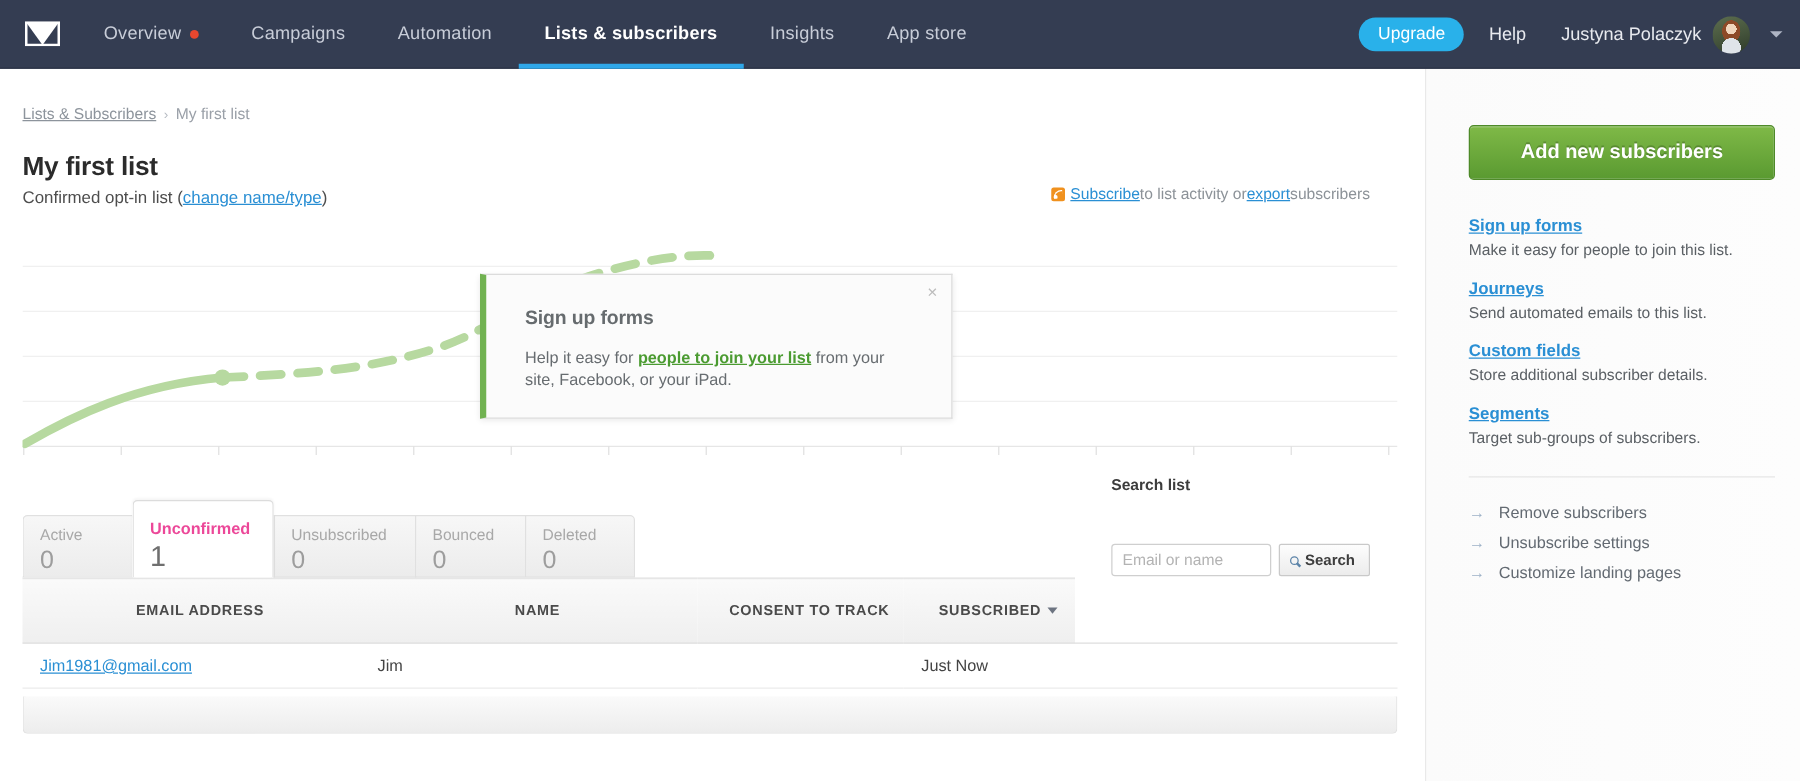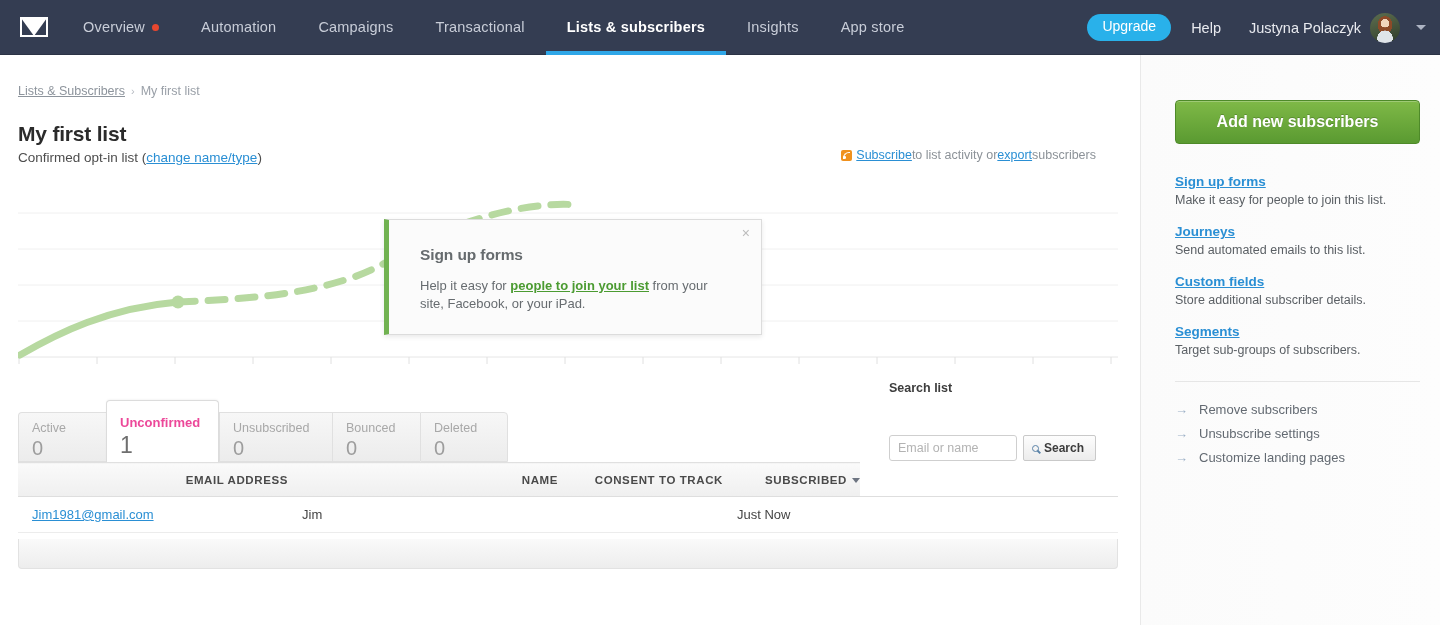--- a/index.html
+++ b/index.html
@@ -211,22 +211,22 @@
     width: 4px; height: 1.6px; background: #5b83a8;
     transform: rotate(45deg);
   }
 
   
   .table { width: 1100px; border-collapse: collapse; }
   .table thead th {
     background: linear-gradient(#fafafa, #efefef);
     border-top: 1px solid #e0e0e0;
     border-bottom: 1px solid #dedede;
-    height: 34px;
-    text-align: right;
+    height: 52px;
+    text-align: center;
     font-size: 11.5px;
     font-weight: bold;
     letter-spacing: .6px;
     color: #4a4a4a;
     padding: 0 0 0 14px;
     vertical-align: middle;
   }
   .table thead th.blank { background: #fff; border-top-color: #fff; }
   .sort-caret {
     display: inline-block; width: 0; height: 0; margin-left: 5px;
@@ -293,27 +293,24 @@
       </svg>
     </span>
   </div>
 
   <div class="nav-items">
     <div class="nav-item">
       <span>Overview</span>
       <span class="nav-dot"></span>
     </div>
     <div class="nav-item">
+      <span>Campaigns</span>
+    </div>
+    <div class="nav-item">
       <span>Automation</span>
-    </div>
-    <div class="nav-item">
-      <span>Campaigns</span>
-    </div>
-    <div class="nav-item">
-      <span>Transactional</span>
     </div>
     <div class="nav-item active">
       <span>Lists &amp; subscribers</span>
     </div>
     <div class="nav-item">
       <span>Insights</span>
     </div>
     <div class="nav-item">
       <span>App store</span>
     </div>

